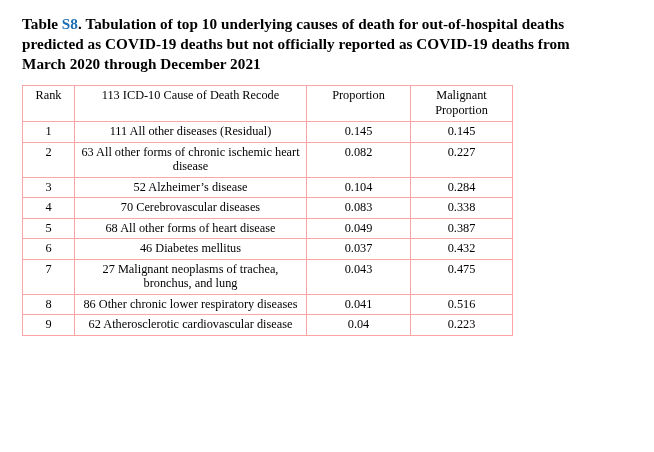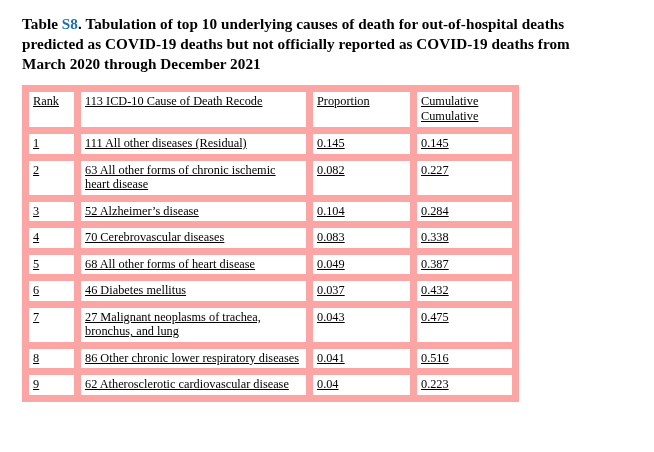--- a/index.html
+++ b/index.html
@@ -32,26 +32,25 @@
     color: #1F6FB5;
   }
   table.data {
     border-collapse: collapse;
     table-layout: fixed;
     width: 490px;
     font-size: 12.3px;
     line-height: 1.18;
   }
   table.data td, table.data th {
-    border: 7px solid #fca5a5;
+    border: 1px solid #fca5a5;
     vertical-align: top;
     padding: 2px 4px 3px 4px;
-    text-align: left;
+    text-align: center;
     font-weight: normal;
-    text-decoration: underline;
   }
   table.data thead th {
     padding-top: 2px;
     padding-bottom: 4px;
   }
   
   col.c-rank   { width: 52px; }
   col.c-cause  { width: 232px; }
   col.c-prop   { width: 104px; }
   col.c-cum    { width: 102px; }
@@ -73,21 +72,21 @@
       <col class="c-rank">
       <col class="c-cause">
       <col class="c-prop">
       <col class="c-cum">
     </colgroup>
     <thead>
       <tr>
         <th>Rank</th>
         <th>113 ICD-10 Cause of Death Recode</th>
         <th>Proportion</th>
-        <th class="h-cum">Cumulative Cumulative</th>
+        <th class="h-cum">Malignant Proportion</th>
       </tr>
     </thead>
     <tbody>
       <tr>
         <td>1</td>
         <td>111 All other diseases (Residual)</td>
         <td>0.145</td>
         <td>0.145</td>
       </tr>
       <tr class="row-tall">

